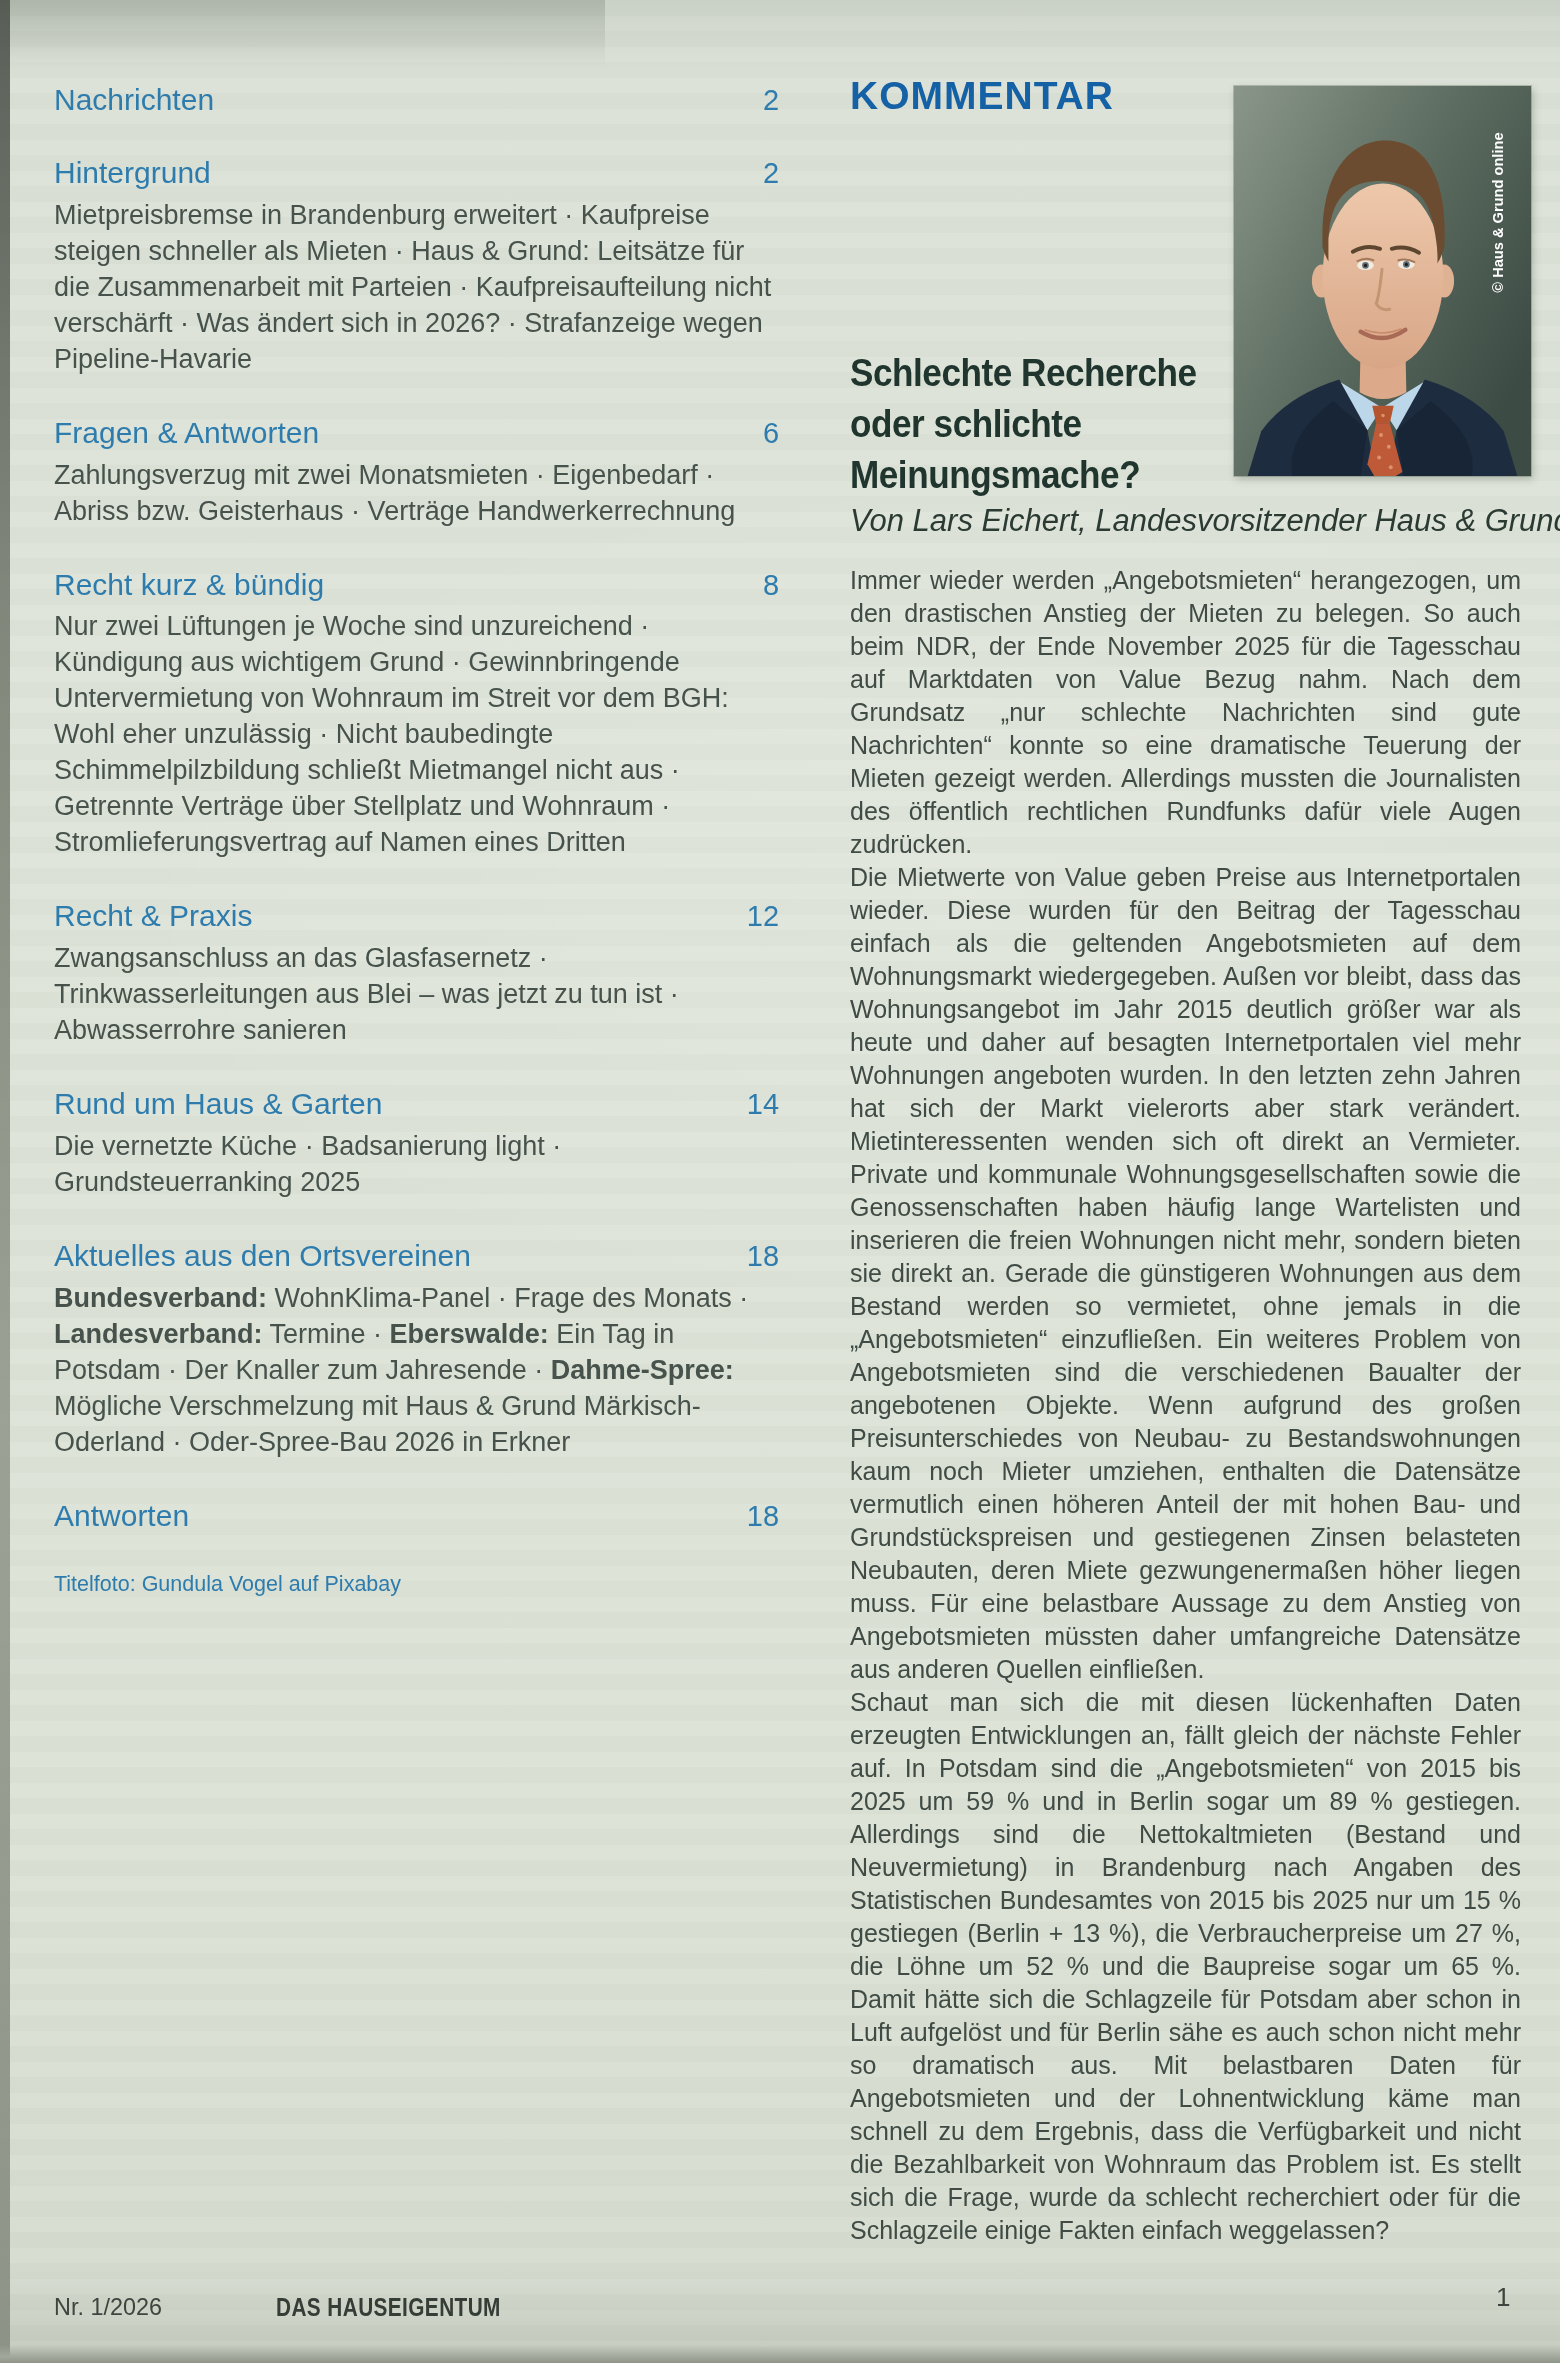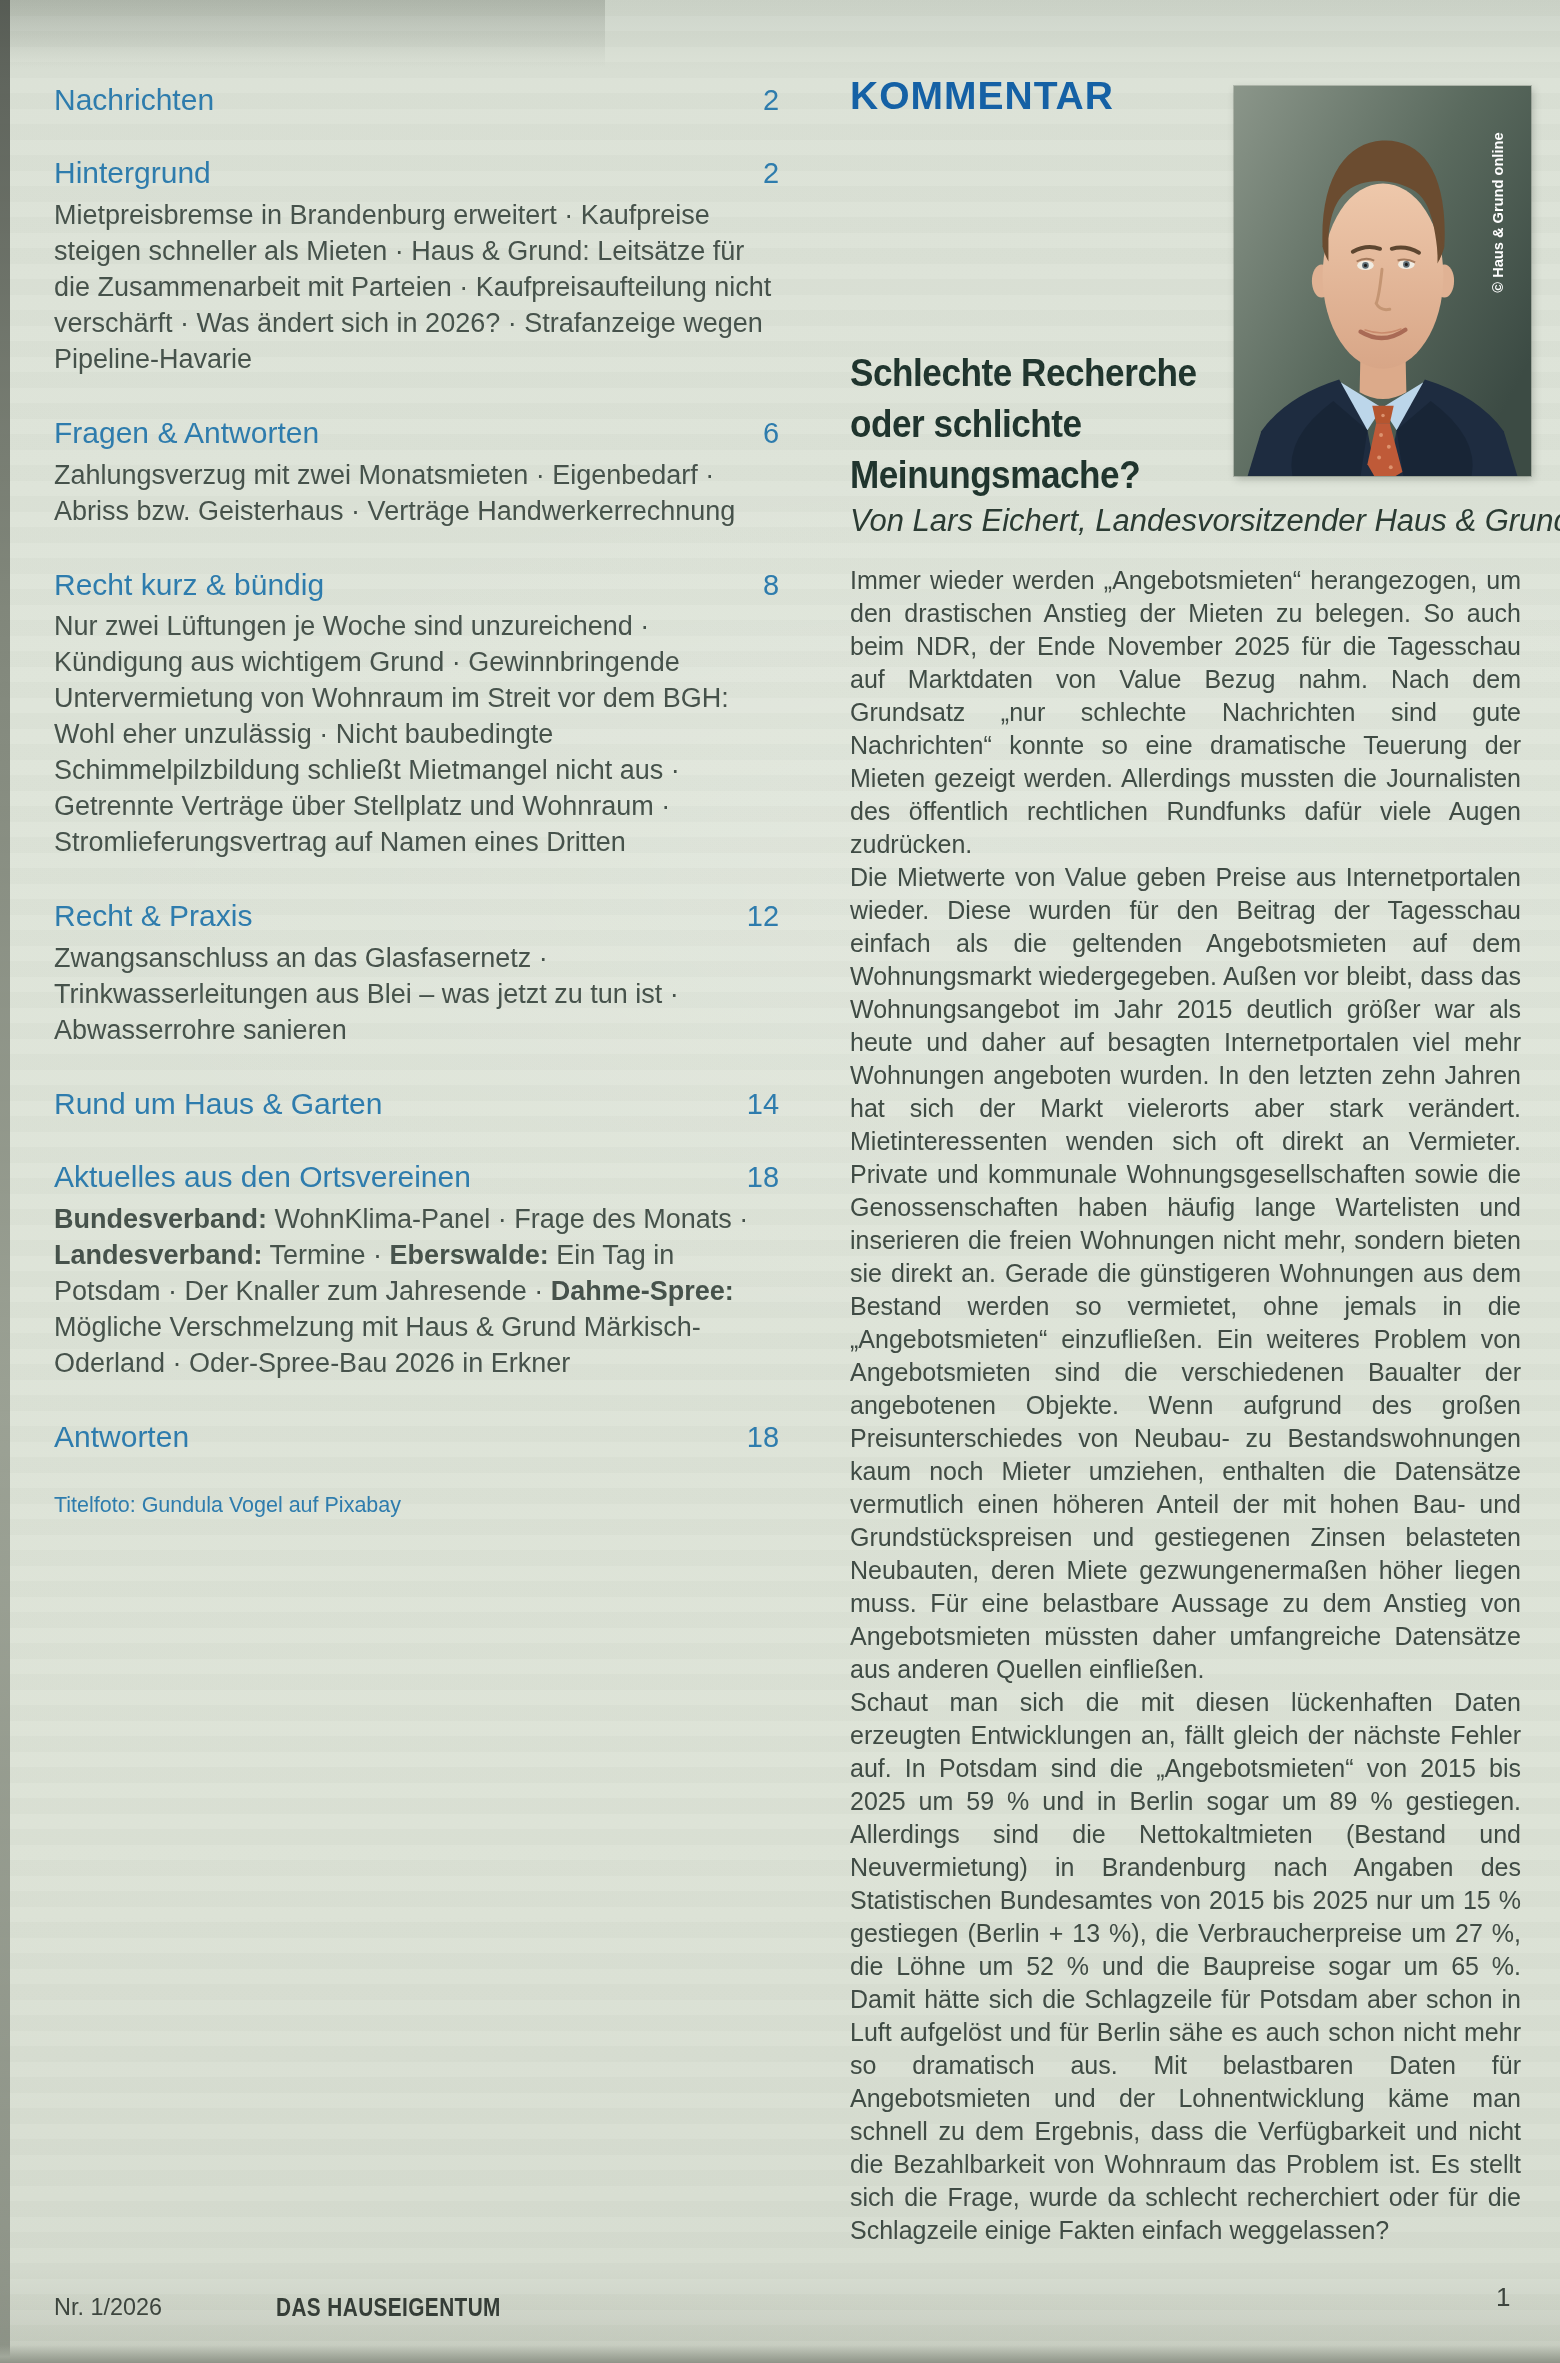--- a/index.html
+++ b/index.html
@@ -102,20 +102,21 @@
         <span class="toc-page">12</span>
       </div>
       <p class="toc-body"><span>Zwangsanschluss an das Glasfasernetz · Trinkwasserleitungen aus Blei – was jetzt zu tun ist · Abwasserrohre sanieren</span></p>
     </div>
 
     <div class="toc-section">
       <div class="toc-row">
         <span class="toc-title">Rund um Haus &amp; Garten</span>
         <span class="toc-page">14</span>
       </div>
+      <p class="toc-body"><span>Die vernetzte Küche · Badsanierung light · Grundsteuerranking 2025</span></p>
     </div>
 
     <div class="toc-section">
       <div class="toc-row">
         <span class="toc-title">Aktuelles aus den Ortsvereinen</span>
         <span class="toc-page">18</span>
       </div>
       <p class="toc-body"><span style="font-weight: 700;">Bundesverband:</span><span> WohnKlima-Panel · Frage des Monats · </span><span style="font-weight: 700;">Landesverband:</span><span> Termine · </span><span style="font-weight: 700;">Eberswalde:</span><span> Ein Tag in Potsdam · Der Knaller zum Jahresende · </span><span style="font-weight: 700;">Dahme-Spree:</span><span> Mögliche Verschmelzung mit Haus &amp; Grund Märkisch-Oderland · Oder-Spree-Bau 2026 in Erkner</span></p>
     </div>
 

